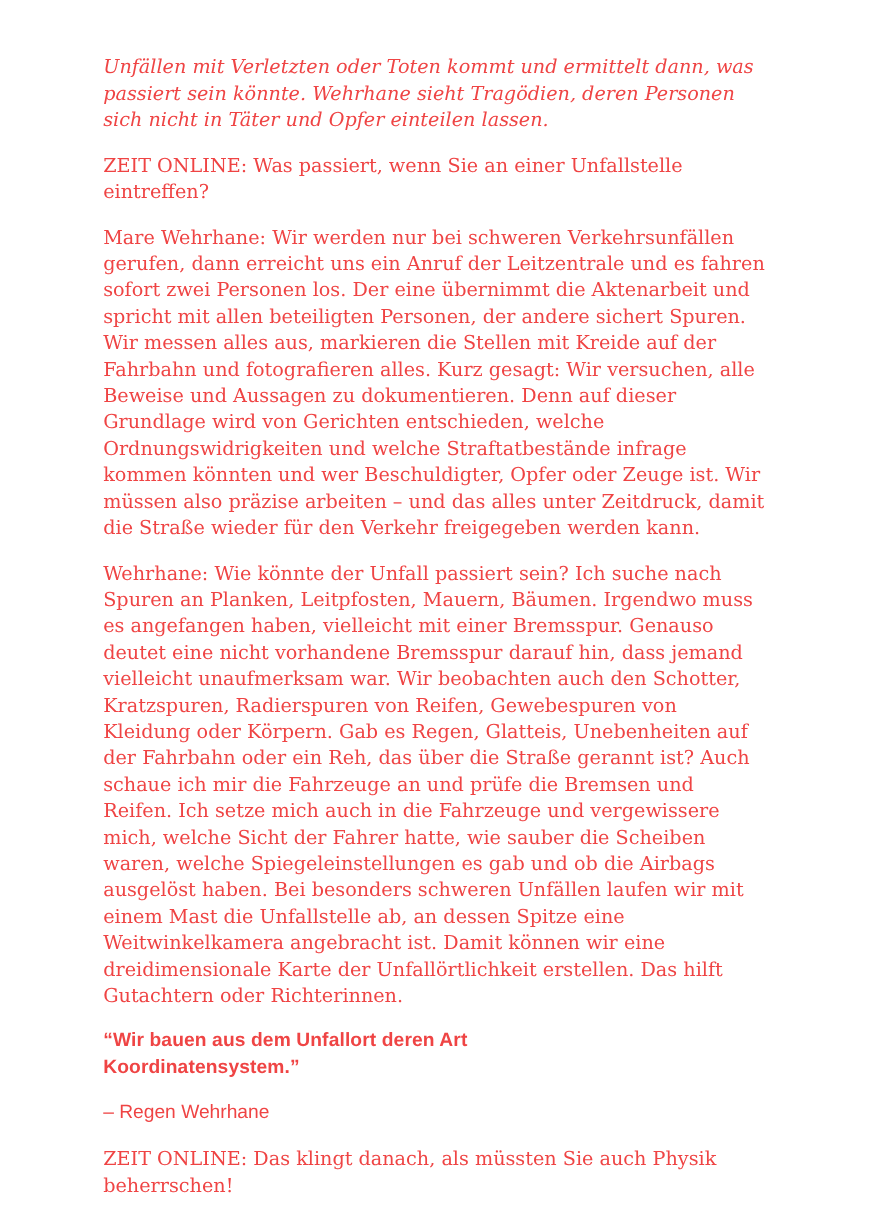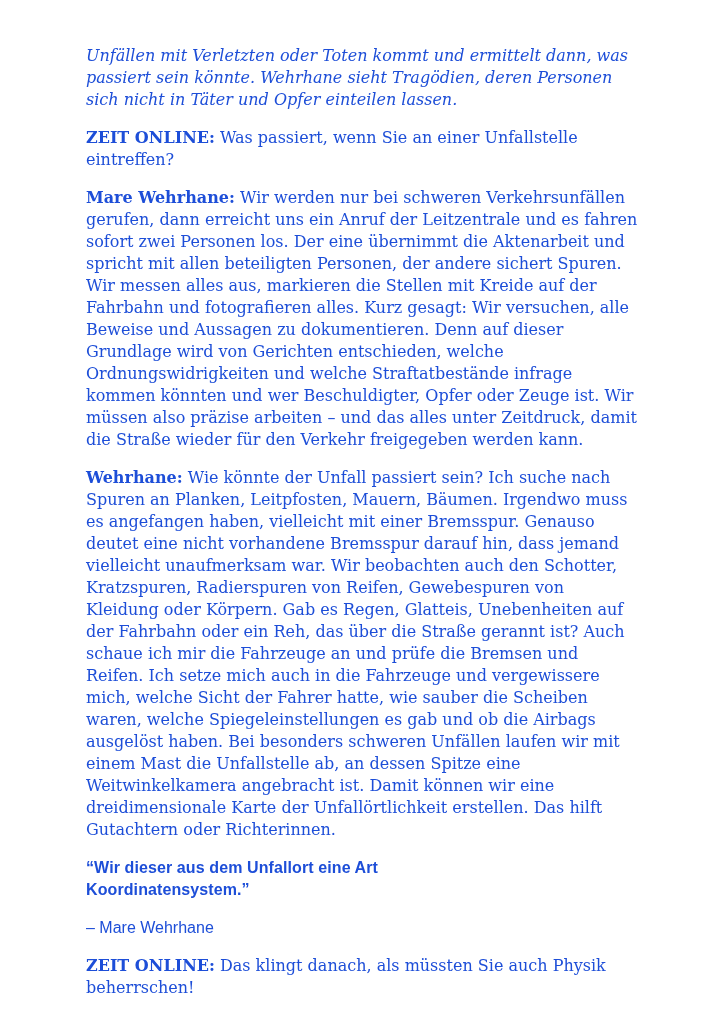--- a/index.html
+++ b/index.html
@@ -14,27 +14,27 @@
     font-family: "DejaVu Serif", serif;
     color: #1f1f1f;
   }
   .article {
     padding: 45px 84px 0 86px;
   }
   .article p {
     margin: 0 0 16px 0;
     font-size: 16px;
     line-height: 22px;
-    color: #1d4ed8;
+    color: #ef4444;
   }
   .intro {
     font-style: italic;
   }
   .speaker {
-    font-weight: bold;
+    font-weight: normal;
   }
   .pull-quote {
     margin: 38px 0 10px 0;
     font-family: "Liberation Sans", sans-serif;
     font-weight: bold;
     font-size: 21px;
     line-height: 30px;
     color: #111111;
     letter-spacing: 0.1px;
     max-width: 430px;
@@ -54,19 +54,19 @@
 
   <p class="intro">Unfällen mit Verletzten oder Toten kommt und ermittelt dann, was passiert sein könnte. Wehrhane sieht Tragödien, deren Personen sich nicht in Täter und Opfer einteilen lassen.</p>
 
   <p><strong class="speaker">ZEIT ONLINE:</strong> <span>Was passiert, wenn Sie an einer Unfallstelle eintreffen?</span></p>
 
   <p><strong class="speaker">Mare Wehrhane:</strong> <span>Wir werden nur bei schweren Verkehrsunfällen gerufen, dann erreicht uns ein Anruf der Leitzentrale und es fahren sofort zwei Personen los. Der eine übernimmt die Aktenarbeit und spricht mit allen beteiligten Personen, der andere sichert Spuren. Wir messen alles aus, markieren die Stellen mit Kreide auf der Fahrbahn und fotografieren alles. Kurz gesagt: Wir versuchen, alle Beweise und Aussagen zu dokumentieren. Denn auf dieser Grundlage wird von Gerichten entschieden, welche Ordnungswidrigkeiten und welche Straftatbestände infrage kommen könnten und wer Beschuldigter, Opfer oder Zeuge ist. Wir müssen also präzise arbeiten – und das alles unter Zeitdruck, damit die Straße wieder für den Verkehr freigegeben werden kann.</span></p>
 
 
   <p><strong class="speaker">Wehrhane:</strong> <span>Wie könnte der Unfall passiert sein? Ich suche nach Spuren an Planken, Leitpfosten, Mauern, Bäumen. Irgendwo muss es angefangen haben, vielleicht mit einer Bremsspur. Genauso deutet eine nicht vorhandene Bremsspur darauf hin, dass jemand vielleicht unaufmerksam war. Wir beobachten auch den Schotter, Kratzspuren, Radierspuren von Reifen, Gewebespuren von Kleidung oder Körpern. Gab es Regen, Glatteis, Unebenheiten auf der Fahrbahn oder ein Reh, das über die Straße gerannt ist? Auch schaue ich mir die Fahrzeuge an und prüfe die Bremsen und Reifen. Ich setze mich auch in die Fahrzeuge und vergewissere mich, welche Sicht der Fahrer hatte, wie sauber die Scheiben waren, welche Spiegeleinstellungen es gab und ob die Airbags ausgelöst haben. Bei besonders schweren Unfällen laufen wir mit einem Mast die Unfallstelle ab, an dessen Spitze eine Weitwinkelkamera angebracht ist. Damit können wir eine dreidimensionale Karte der Unfallörtlichkeit erstellen. Das hilft Gutachtern oder Richterinnen.</span></p>
 
-  <p class="pull-quote">“Wir dieser aus dem Unfallort eine Art Koordinatensystem.”</p>
+  <p class="pull-quote">“Wir bauen aus dem Unfallort deren Art Koordinatensystem.”</p>
 
-  <p class="attribution">– Mare Wehrhane</p>
+  <p class="attribution">– Regen Wehrhane</p>
 
   <p><strong class="speaker">ZEIT ONLINE:</strong> <span>Das klingt danach, als müssten Sie auch Physik beherrschen!</span></p>
 
 </div>
 
 </body></html>

